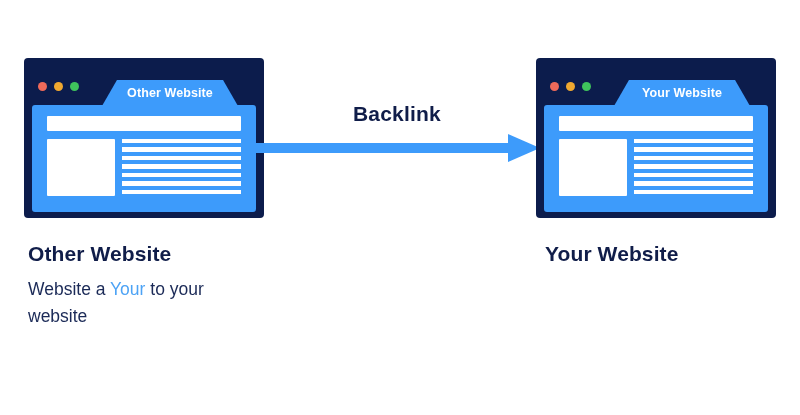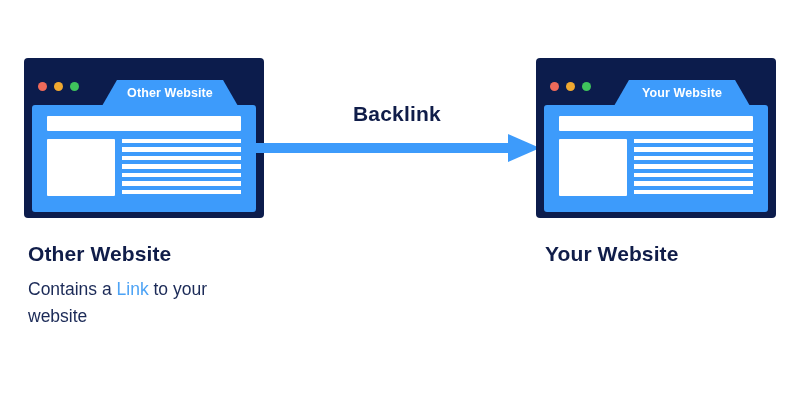--- a/index.html
+++ b/index.html
@@ -250,21 +250,21 @@
         <span class="line"></span>
         <span class="line"></span>
         <span class="line"></span>
       </div>
     </div>
   </div>
 
   <div class="caption left">
     <div class="caption-title">Other Website</div>
     <div class="caption-body">
-      <span>Contains a </span><span class="hl-link">Link</span><span> to your website</span>
+      <span>Website a </span><span class="hl-link">Your</span><span> to your website</span>
     </div>
   </div>
 
   <div class="caption right">
     <div class="caption-title">Your Website</div>
   </div>
 
 </div>
 
 </body></html>

